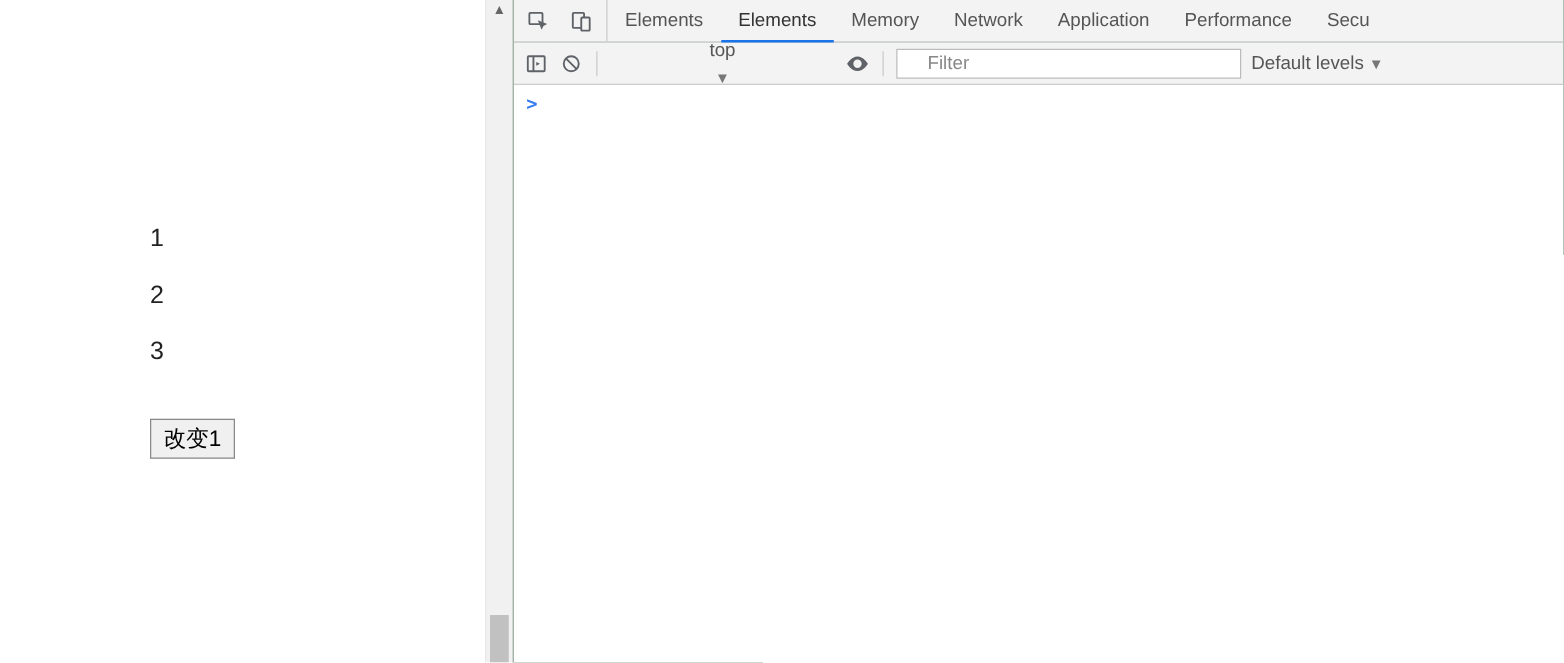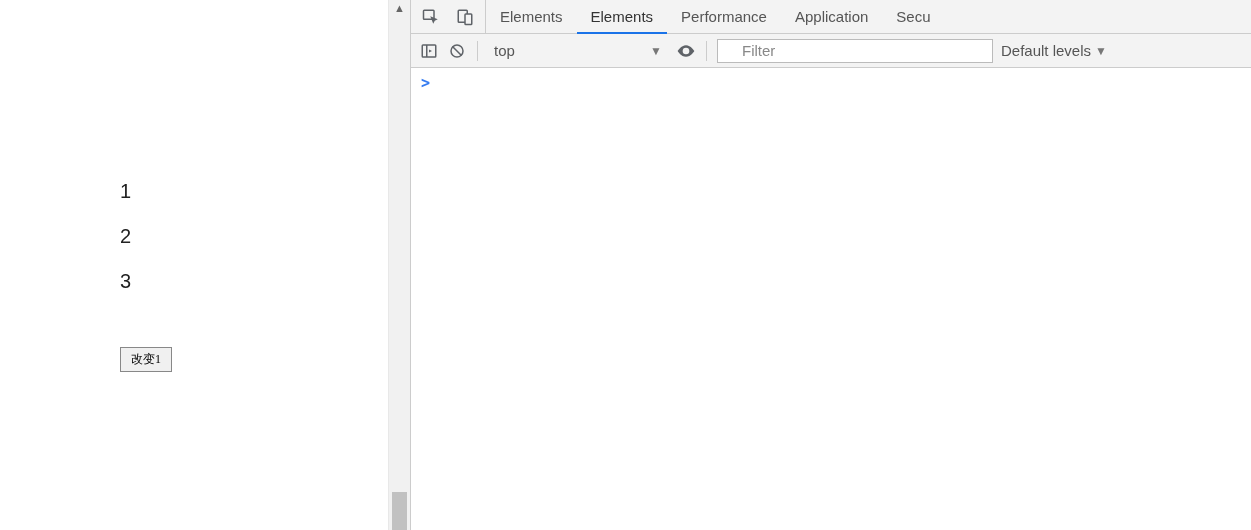--- a/index.html
+++ b/index.html
@@ -5,26 +5,26 @@
     * { margin: 0; padding: 0; box-sizing: border-box; }
     html, body { width: 1251px; height: 530px; font-family: Arial, sans-serif; overflow: hidden; }
     .root { display: flex; width: 100%; height: 100%; }
     
     
     .page-pane { width: 388px; height: 100%; background: #fff; position: relative; }
     .page-content { position: absolute; left: 120px; top: 180px; }
     .page-content .item { font-size: 20px; color: #222; margin-bottom: 22px; }
     .page-content .btn {
       display: inline-block;
-      font-size: 12px;
+      font-size: 18px;
       padding: 3px 10px;
       border: 1px solid #888;
       background: #f0f0f0;
-      margin-top: 20px;
-      font-family: Liberation Serif, serif;
+      margin-top: 8px;
+      font-family: Liberation Sans, sans-serif;
       cursor: pointer;
     }
     .btn-wrap { margin-top: 34px; }
     .btn-wrap:first-of-type { margin-top: 48px; }
 
     
     .vscroll {
       width: 22px;
       height: 100%;
       background: #f1f1f1;
@@ -97,20 +97,21 @@
       font-size: 15px;
       color: #555;
       padding: 0 8px;
       gap: 8px;
     }
     .dt-toolbar .sep { width: 1px; height: 20px; background: #ccc; margin: 0 2px; }
     .dt-toolbar .context {
       display: flex; align-items: center; gap: 6px;
       padding: 0 6px; min-width: 180px;
       justify-content: space-between;
+      flex-direction: column;
     }
     .dt-toolbar .context .dd { color: #777; font-size: 12px; }
     .dt-toolbar input.filter {
       height: 24px;
       border: 1px solid #bbb;
       background: #fff;
       font-size: 15px;
       padding: 0 24px;
       width: 276px;
       color: #333;
@@ -167,22 +168,24 @@
         </span>
         <span class="ico">
           <svg viewBox="0 0 24 24" fill="none" stroke="#5f6368" stroke-width="2">
             <rect x="3" y="3" width="12" height="16" rx="1"></rect>
             <rect x="12" y="8" width="9" height="14" rx="1" fill="#f3f3f3"></rect>
           </svg>
         </span>
       </div>
       <div class="tab">Elements</div>
       <div class="tab active">Elements</div>
+      <div class="tab">Memory</div>
+      <div class="tab">Network</div>
+      <div class="tab">Application</div>
       <div class="tab">Performance</div>
-      <div class="tab">Application</div>
       <div class="tab">Secu</div>
     </div>
 
     <div class="dt-toolbar">
       <span class="ico">
         <svg viewBox="0 0 24 24" fill="none" stroke="#5f6368" stroke-width="2">
           <rect x="3" y="4" width="18" height="16" rx="1"></rect>
           <path d="M9 4 V20"></path>
           <path d="M12 10 L16 12 L12 14 Z" fill="#5f6368" stroke="none"></path>
         </svg>

